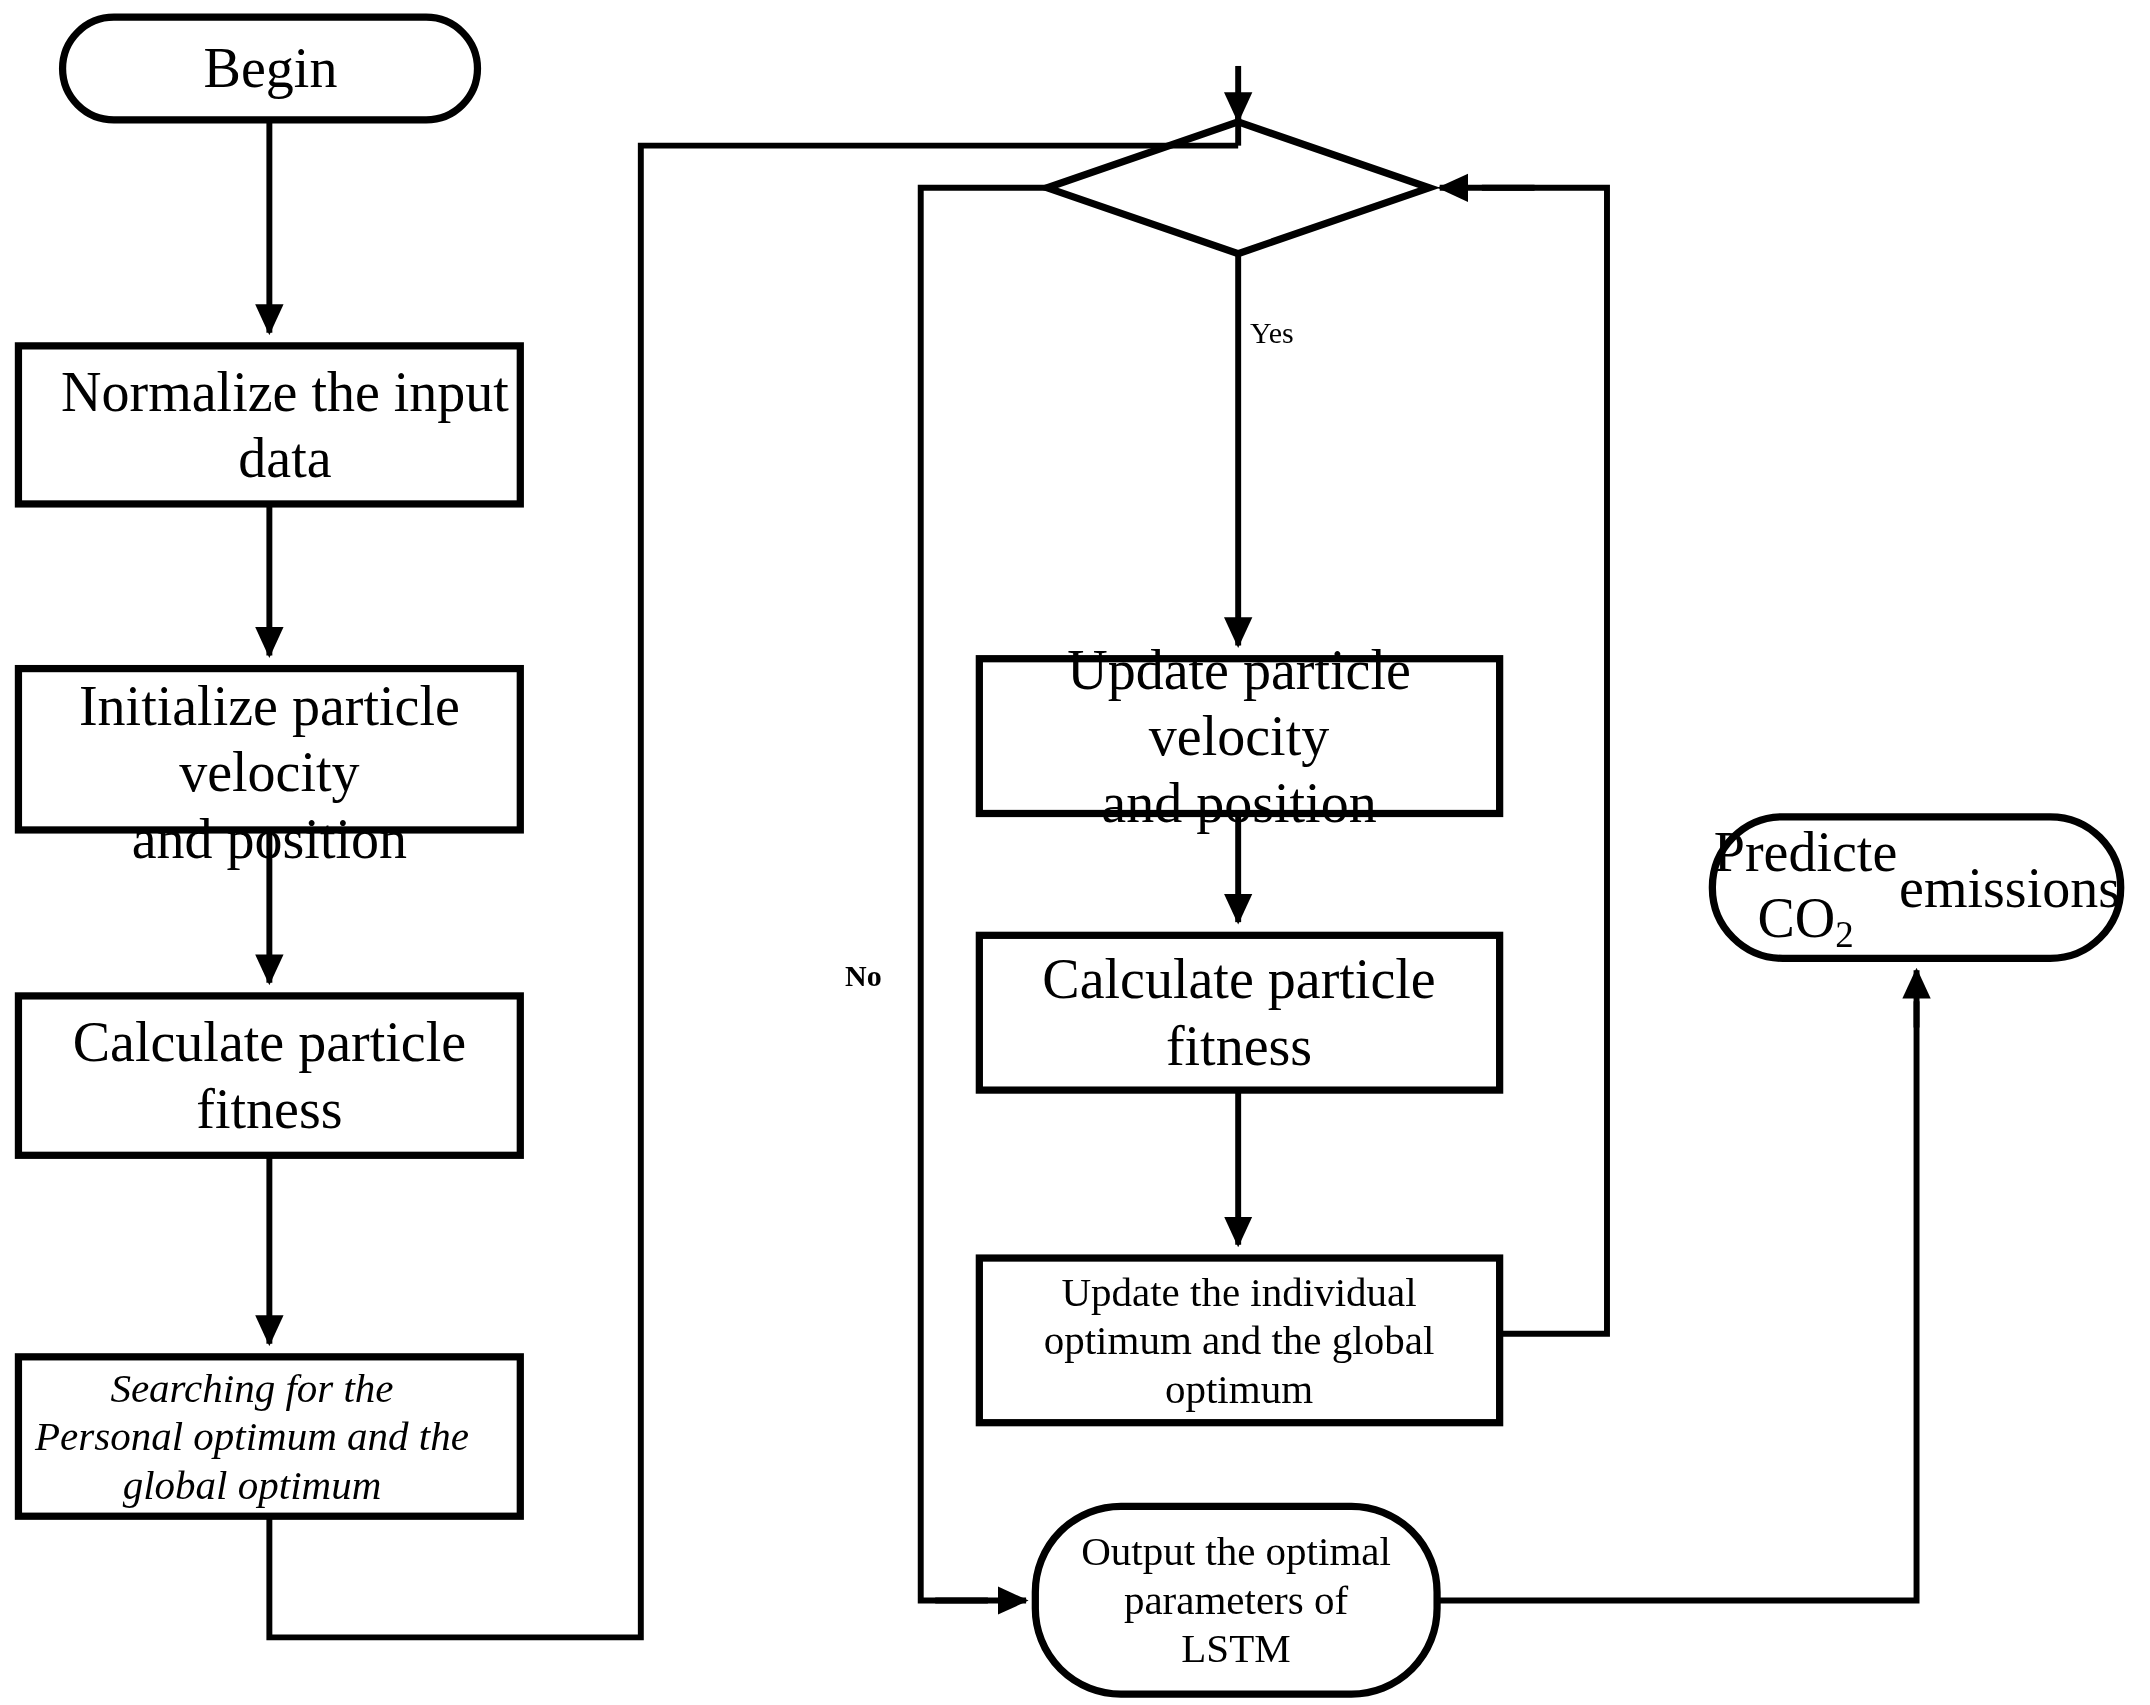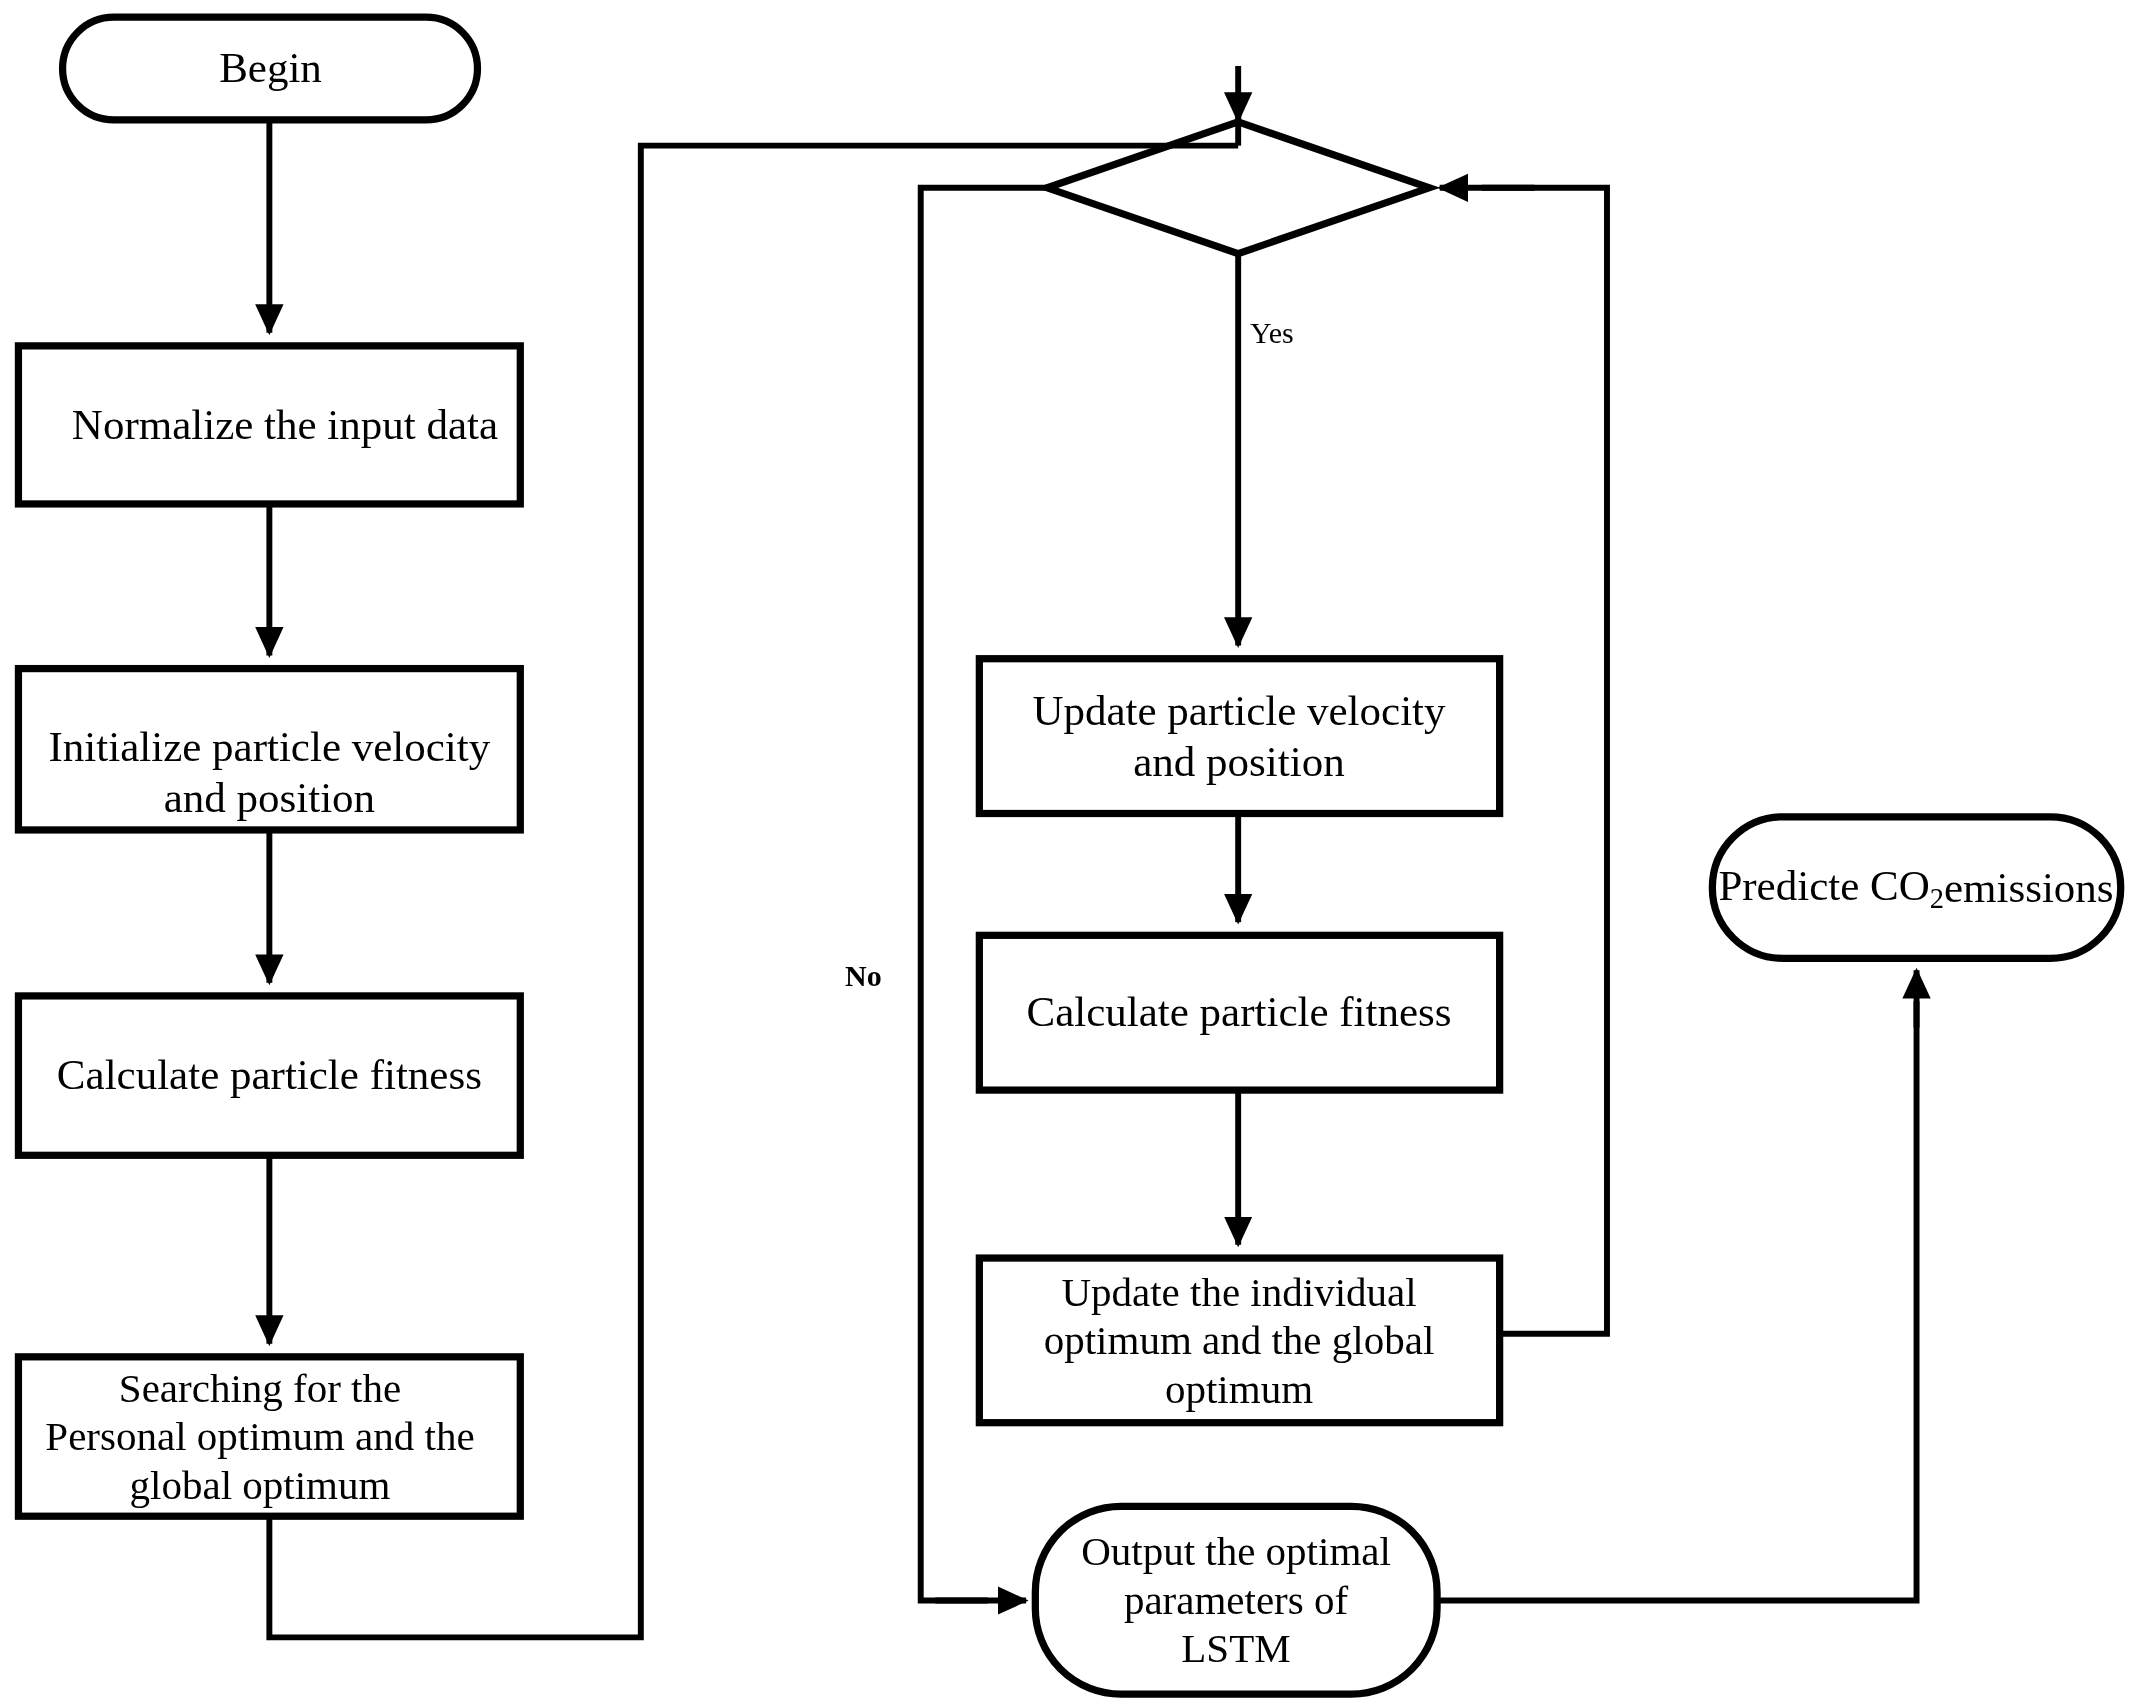--- a/index.html
+++ b/index.html
@@ -12,21 +12,21 @@
     display:flex;
     align-items:center;
     justify-content:center;
     text-align:center;
     line-height:1.18;
     font-family:"Liberation Serif","DejaVu Serif",serif;
     color:#000;
     pointer-events:none;
     white-space:pre-line;
   }
-  .f-lg{font-size:43px;}
+  .f-lg{font-size:56px;}
   .f-md{font-size:41px;}
   .edge-label{
     position:absolute;
     font-family:"Liberation Serif","DejaVu Serif",serif;
     font-size:30px;
     color:#000;
   }
   sub{font-size:0.66em;vertical-align:-0.28em;}
 </style>
 </head>
@@ -86,21 +86,21 @@
 
   <div class="node-label f-lg" style="left:63px;top:17px;width:415px;height:103px;">Begin</div>
 
   <div class="node-label f-lg" style="left:34px;top:346px;width:502px;height:158px;">Normalize the input data</div>
 
   <div class="node-label f-lg" style="left:18.4px;top:692px;width:502px;height:161px;">Initialize particle velocity
 and position</div>
 
   <div class="node-label f-lg" style="left:18.4px;top:996px;width:502px;height:159px;">Calculate particle fitness</div>
 
-  <div class="node-label f-md" style="left:9px;top:1357px;width:502px;height:159px;">Searching for the
+  <div class="node-label f-md" style="left:1px;top:1357px;width:502px;height:159px;font-style:italic;">Searching for the
 Personal optimum and the
 global optimum</div>
 
 
   <div class="node-label f-lg" style="left:979px;top:659px;width:520px;height:155px;">Update particle velocity
 and position</div>
 
   <div class="node-label f-lg" style="left:979px;top:935px;width:520px;height:155px;">Calculate particle fitness</div>
 
   <div class="node-label f-md" style="left:979px;top:1258px;width:520px;height:165px;">Update the individual

